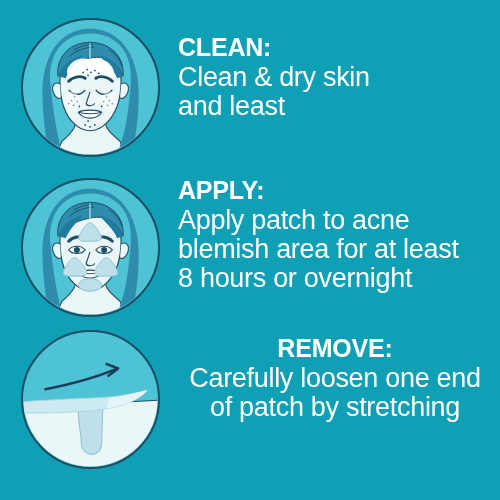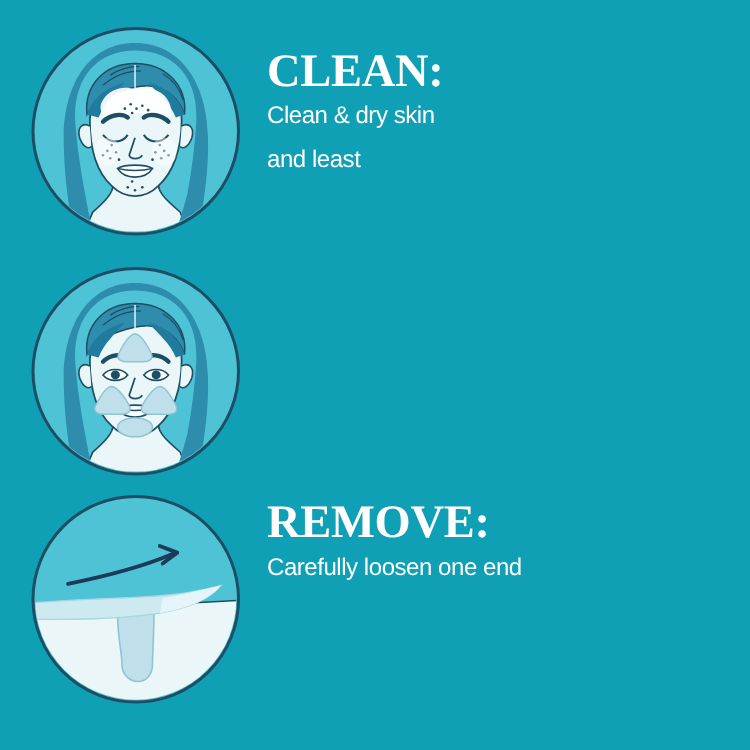--- a/index.html
+++ b/index.html
@@ -44,35 +44,34 @@
   #step-apply  .illus { top: 8px; }
   #step-remove .illus { top: 5px; }
 
   .copy {
     position: absolute;
     left: 178px;
     right: 8px;
   }
   #step-clean  .copy { top: 22px; }
   #step-apply  .copy { top: 5px; }
-  #step-remove .copy { top: 8px; }
+  #step-remove .copy { top: 8px; text-align: center; }
 
   .head {
     color: #FFFFFF;
-    font-size: 31px;
+    font-size: 25px;
     font-weight: bold;
     letter-spacing: -0.2px;
     line-height: 30px;
     margin: 0 0 1px 0;
     white-space: nowrap;
-    font-family: Liberation Serif, serif;
   }
   .body-line {
     color: #FFFFFF;
-    font-size: 16px;
+    font-size: 27px;
     font-weight: 400;
     line-height: 29px;
     letter-spacing: -0.3px;
     white-space: nowrap;
   }
 
   
   .face-svg, .skin-svg { display: block; width: 100%; height: 100%; }
 </style>
 </head>
@@ -202,20 +201,26 @@
           <path d="M57 95 C64 97 74 97 81 95" stroke="#1D4E63" stroke-width="1" fill="none"></path>
 
           <path d="M69 44 C73 44 78 53 80 57 C82 61 79 63 75 63 L63 63 C59 63 56 61 58 57 C60 53 65 44 69 44 Z" fill="#BFE0EA" stroke="#8FC4D4" stroke-width="1"></path>
           <path d="M53 80 C57 80 63 89 65 93 C67 97 64 99 60 99 L47 99 C43 99 40 97 42 93 C44 89 49 80 53 80 Z" fill="#BFE0EA" stroke="#8FC4D4" stroke-width="1"></path>
           <path d="M86 80 C82 80 76 89 74 93 C72 97 75 99 79 99 L92 99 C96 99 99 97 97 93 C95 89 90 80 86 80 Z" fill="#BFE0EA" stroke="#8FC4D4" stroke-width="1"></path>
           <ellipse cx="69" cy="108" rx="12" ry="6.5" fill="#BFE0EA" stroke="#8FC4D4" stroke-width="1"></ellipse>
         </g>
       </svg>
     </div>
 
+    <div class="copy">
+      <div class="head">APPLY:</div>
+      <div class="body-line">Apply patch to acne</div>
+      <div class="body-line">blemish area for at least</div>
+      <div class="body-line">8 hours or overnight</div>
+    </div>
   </div>
 
   <div class="step" id="step-remove">
 
     <div class="illus">
       <svg class="skin-svg" viewBox="0 0 139 139">
         <defs>
           <clipPath id="circ3">
               <circle cx="69.5" cy="69.5" r="69"></circle>
             </clipPath>
@@ -235,16 +240,17 @@
             <path d="M23 59 C48 54 75 47 96 38"></path>
             <path d="M86 33 L98 37.5 L88 45"></path>
           </g>
         </g>
       </svg>
     </div>
 
     <div class="copy">
       <div class="head">REMOVE:</div>
       <div class="body-line">Carefully loosen one end</div>
+      <div class="body-line">of patch by stretching</div>
     </div>
   </div>
 
 </div>
 
 </body></html>

